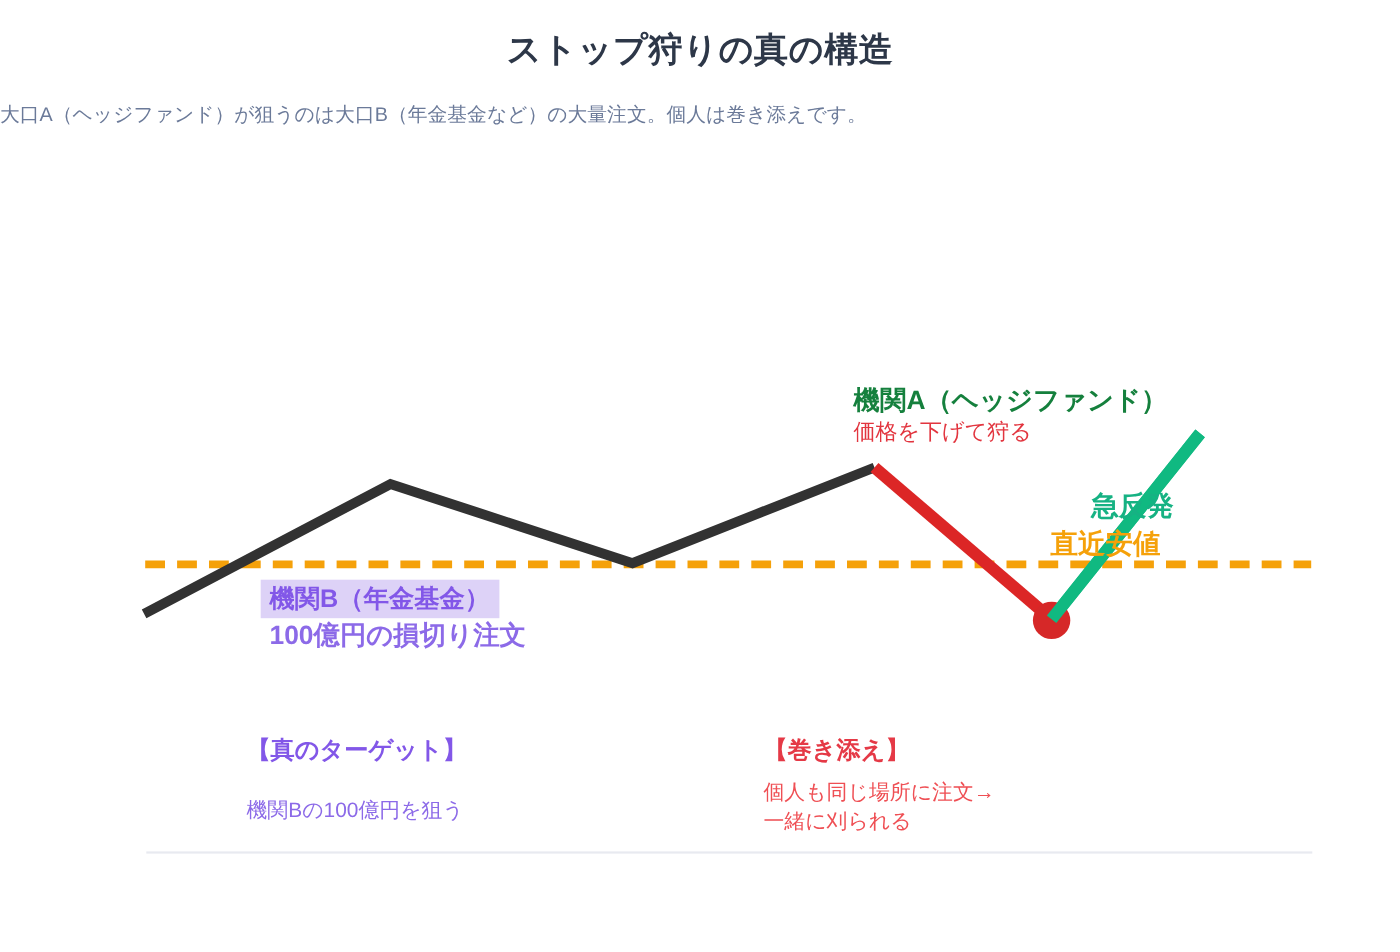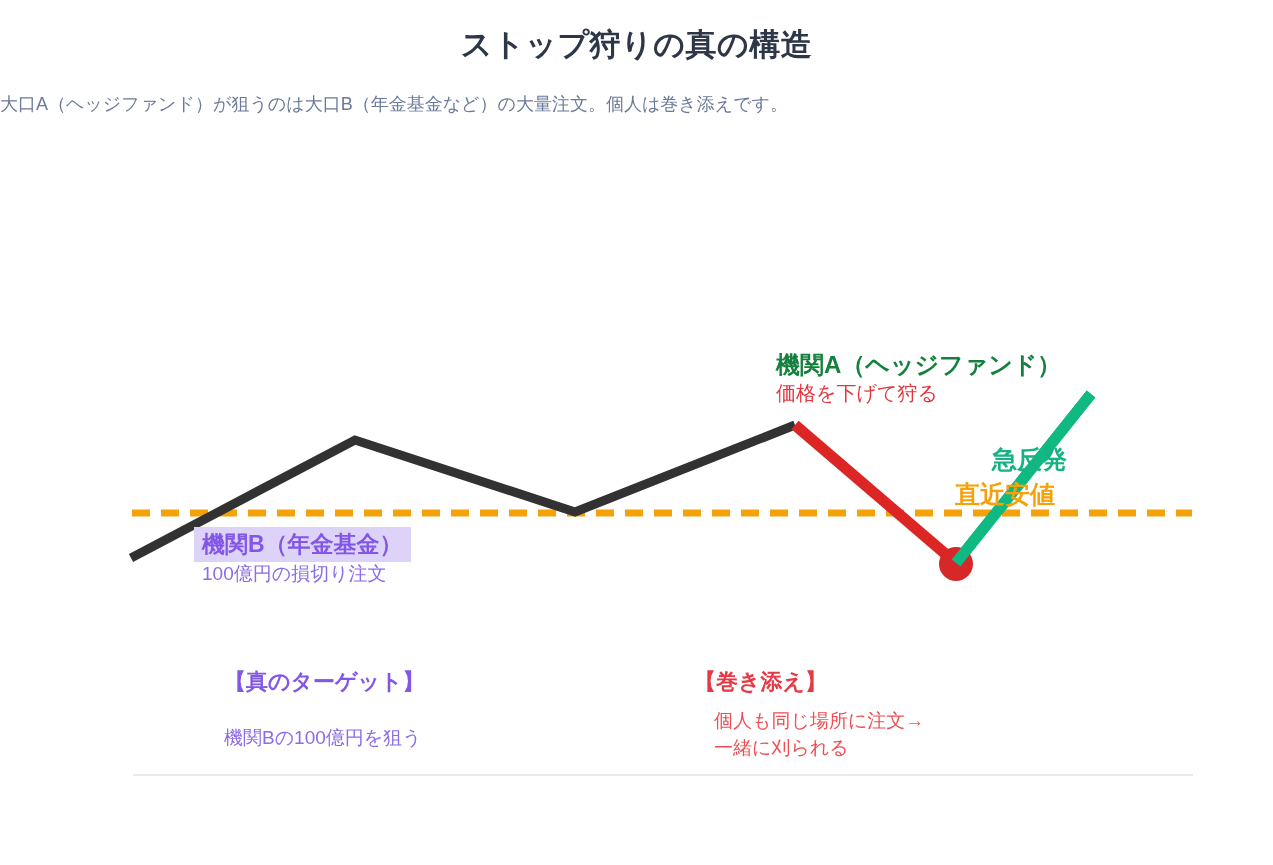--- a/index.html
+++ b/index.html
@@ -97,33 +97,34 @@
     font-size: 25px;
     font-weight: bold;
     color: #f5a10a;
     white-space: nowrap;
     z-index: 4;
   }
 
   
   .callout {
     position: absolute;
+    margin-left: 43px;
   }
   .callout .hl {
     display: inline-block;
     font-size: 23px;
     font-weight: bold;
     line-height: 1.32;
     padding: 2px 8px 3px 8px;
     white-space: nowrap;
   }
   .callout .hl-sub {
     display: block;
-    font-size: 19px;
-    font-weight: 400;
+    font-size: 24px;
+    font-weight: 700;
     line-height: 1.3;
     padding-left: 8px;
     white-space: nowrap;
   }
 
   .callout-inst-b { left: 194px; top: 527px; }
   .callout-inst-b .hl { background: #ddd2f7; color: #8257e8; }
   .callout-inst-b .hl-sub { color: #8c6ae8; }
 
   .callout-retail { left: 508px; top: 527px; }
@@ -145,21 +146,21 @@
     font-weight: 400;
     line-height: 1.42;
     white-space: nowrap;
   }
   .note-target { left: 224px; top: 668px; }
   .note-target .note-title { color: #8257e8; }
   .note-target .note-line { color: #8c6ae8; margin-top: 28px; }
 
   .note-collateral { left: 694px; top: 668px; }
   .note-collateral .note-title { color: #e53946; }
-  .note-collateral .note-line { color: #ef4f54; margin-left: 20px; }
+  .note-collateral .note-line { color: #ef4f54; }
   .note-collateral .note-line.first { margin-top: 11px; }
 
   
   .footer-divider {
     position: absolute;
     left: 133px;
     top: 774px;
     width: 1060px;
     height: 2px;
     background: #e8eaf0;

